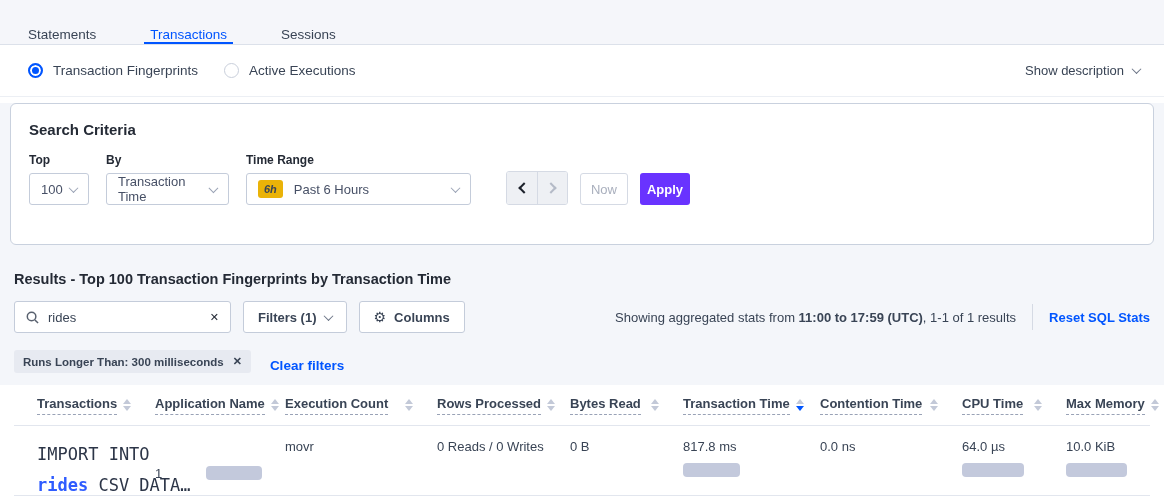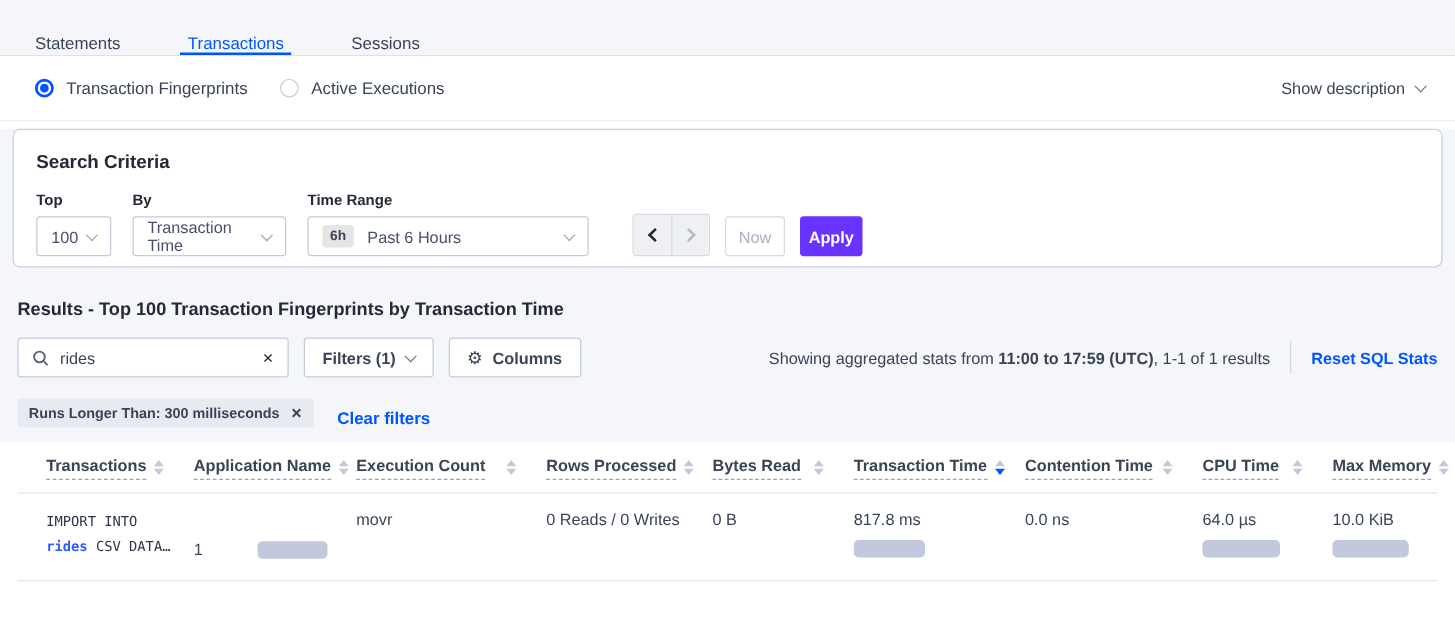--- a/index.html
+++ b/index.html
@@ -22,31 +22,31 @@
     border:1.5px solid #c9cfdb; }
   .radio-option.selected .radio-dot { background:#0055ff; border:2px solid #0055ff;
     box-shadow: inset 0 0 0 2px #fff; }
   .show-desc { margin-left:auto; display:flex; align-items:center; gap:9px; font-size:13px; cursor:pointer; }
   
   .chev { width:7px; height:7px; border-right:1.6px solid #6b7486; border-bottom:1.6px solid #6b7486;
     transform:rotate(45deg) translate(-1px,-1px); display:inline-block; }
   
   .gray-section { background:#f4f6fa; padding-bottom:12px; }
   .card { margin:6px 10px 12px; background:#fff; border:1px solid #c9d1de; border-radius:6px;
-    padding:17px 18px 8px; }
+    padding:17px 18px 39px; }
   .card-title { font-size:15px; font-weight:700; color:#242a35; }
   .controls { display:flex; margin-top:15px; align-items:flex-end; }
   .field { margin-right:17px; }
   .field-label { font-size:12px; font-weight:700; color:#242a35; margin-bottom:6px; }
   .select { height:32px; border:1px solid #c4ccda; border-radius:3px; background:#fff;
     display:flex; align-items:center; padding:0 11px; font-size:13px; color:#475066; cursor:pointer; }
   .select .chev { margin-left:auto; border-color:#9aa3b5; }
   .sel-top { width:60px; } .sel-by { width:123px; } .sel-time { width:225px; }
-  .time-badge { background:#e5e5e5; border-radius:3px; font-size:11px; font-weight:700;
-    padding:3px 6px; margin-right:11px; color:#394455; }
+  .time-badge { background:#eab308; border-radius:3px; font-size:11px; font-weight:700;
+    padding:3px 6px; margin-right:11px; color:#394455;font-style:italic; }
   .arrow-group { display:flex; border:1px solid #d5dae4; border-radius:3px; overflow:hidden; margin-left:18px; }
   .arrow-btn { width:30px; height:32px; background:#eef0f4; display:flex; align-items:center;
     justify-content:center; cursor:pointer; border:none; }
   .arrow-btn + .arrow-btn { border-left:1px solid #d5dae4; }
   .chev-left { width:8px; height:8px; border-left:2px solid #1c212b; border-bottom:2px solid #1c212b;
     transform:rotate(45deg); margin-left:3px; }
   .chev-right { width:8px; height:8px; border-right:2px solid #b4bac7; border-bottom:2px solid #b4bac7;
     transform:rotate(-45deg); margin-right:3px; }
   .now-btn { margin-left:12px; width:48px; height:32px; border:1px solid #d5dae4; border-radius:3px;
     background:#fff; color:#a9afbd; font-size:13px; font-family:inherit; }
@@ -84,21 +84,21 @@
   .th { display:flex; align-items:center; justify-content:space-between; padding-right:24px;
     font-size:13px; font-weight:700; color:#394455; cursor:pointer; }
   .th-label { border-bottom:1px dashed #99a2b6; padding-bottom:3px; white-space:nowrap; }
   .sort { display:flex; flex-direction:column; gap:2px; flex:0 0 auto; margin-left:6px; }
   .tri-up { width:0; height:0; border-left:4px solid transparent; border-right:4px solid transparent;
     border-bottom:5px solid #c3c9d8; }
   .tri-down { width:0; height:0; border-left:4px solid transparent; border-right:4px solid transparent;
     border-top:5px solid #c3c9d8; }
   .th.sorted .tri-down { border-top-color:#0055ff; }
   .trow { height:70px; padding-top:13px; border-bottom:1px solid #e2e6ee; font-size:13px; color:#394455; }
-  .cell-txn { font-family:"DejaVu Sans Mono","Liberation Mono",monospace; font-size:11px;
+  .cell-txn { font-family:"DejaVu Sans Mono","Liberation Mono",monospace; font-size:17px;
     color:#2c3547; line-height:1.8; white-space:nowrap; cursor:pointer; }
   .txn-match { color:#2f5cff; font-weight:700; }
   .cell-exec { display:flex; align-items:center; margin-top:7px; }
   .cell-exec .bar { margin-left:44px; }
   .bar { height:14px; background:#c3c9dc; border-radius:4px; }
   .bar-exec { width:56px; } .bar-time { width:57px; margin-top:9px; }
   .bar-cpu { width:62px; margin-top:9px; } .bar-mem { width:61px; margin-top:9px; }
 </style>
 </head>
 <body>

